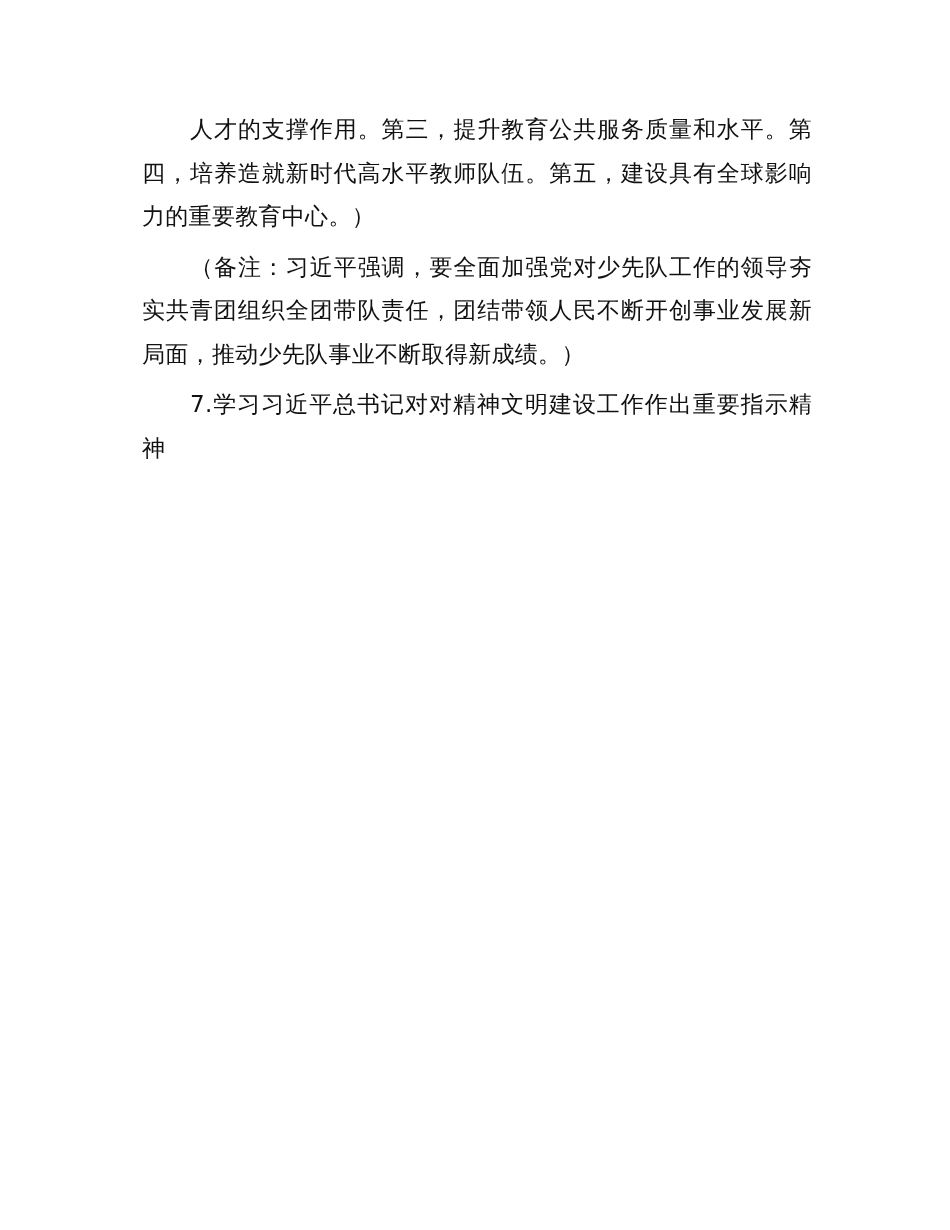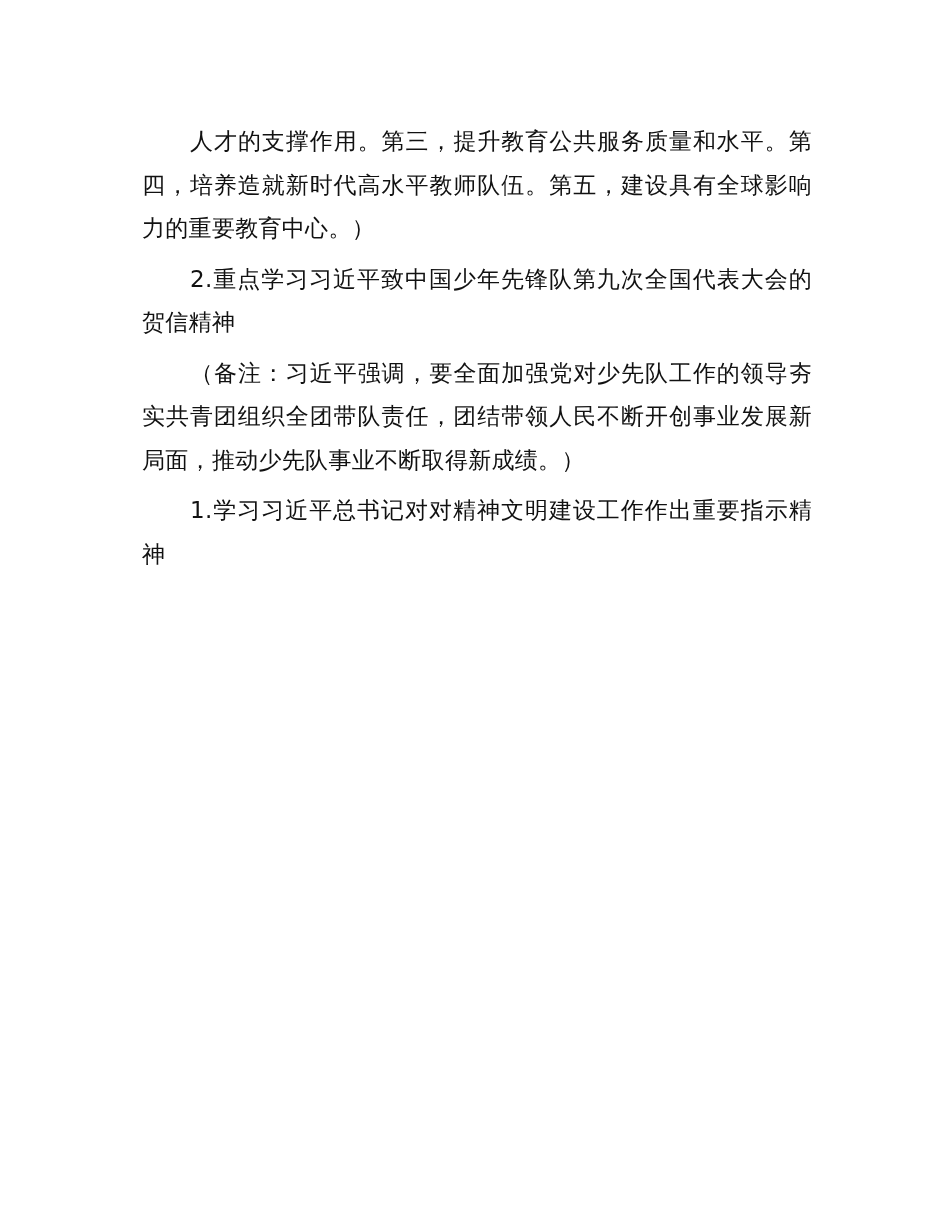--- a/index.html
+++ b/index.html
@@ -1,26 +1,25 @@
 <!DOCTYPE html>
 <html><head>
 <meta charset="utf-8">
 <style>
   html, body { margin: 0; padding: 0; background: #ffffff; }
   body { width: 950px; height: 1230px; position: relative; overflow: hidden; }
   .page {
-    position: absolute; left: 142px; top: 120px; width: 670px;
+    position: absolute; left: 142px; top: 108px; width: 670px;
     font-family: "DejaVu Sans", sans-serif;
     font-size: 23px; line-height: 43.5px; color: #111111;
     letter-spacing: 0.3px;
   }
   .para { margin: 0 0 7px 0; text-align: justify; text-align-last: left; }
   .indent { text-indent: 48px; }
 </style>
 </head>
 <body>
 
 <div class="page">
   <p class="para indent">人才的支撑作用。第三，提升教育公共服务质量和水平。第四，培养造就新时代高水平教师队伍。第五，建设具有全球影响力的重要教育中心。）</p>
-  <p class="para indent">2.重点学习习近平致中国少年先锋队第九次全国代表大会的贺信精神</p>
   <p class="para indent">（备注：习近平强调，要全面加强党对少先队工作的领导夯实共青团组织全团带队责任，团结带领人民不断开创事业发展新局面，推动少先队事业不断取得新成绩。）</p>
-  <p class="para indent">1.学习习近平总书记对对精神文明建设工作作出重要指示精神</p>
+  <p class="para indent">7.学习习近平总书记对对精神文明建设工作作出重要指示精神</p>
 </div>
 
 </body></html>

